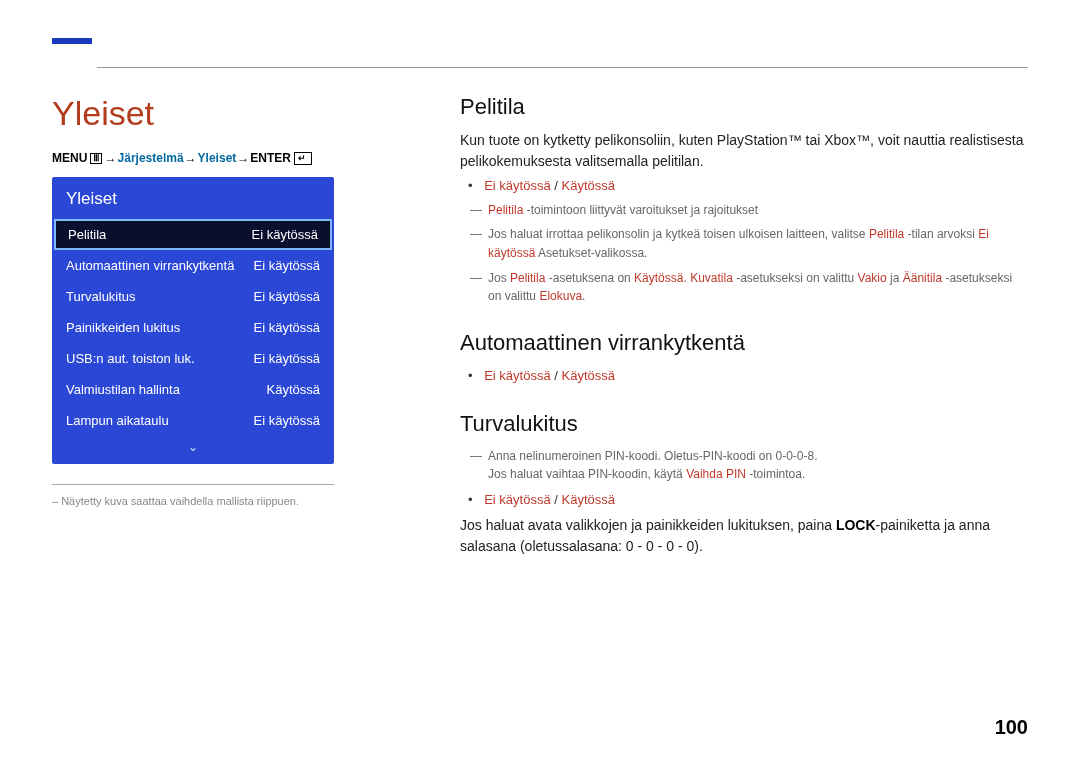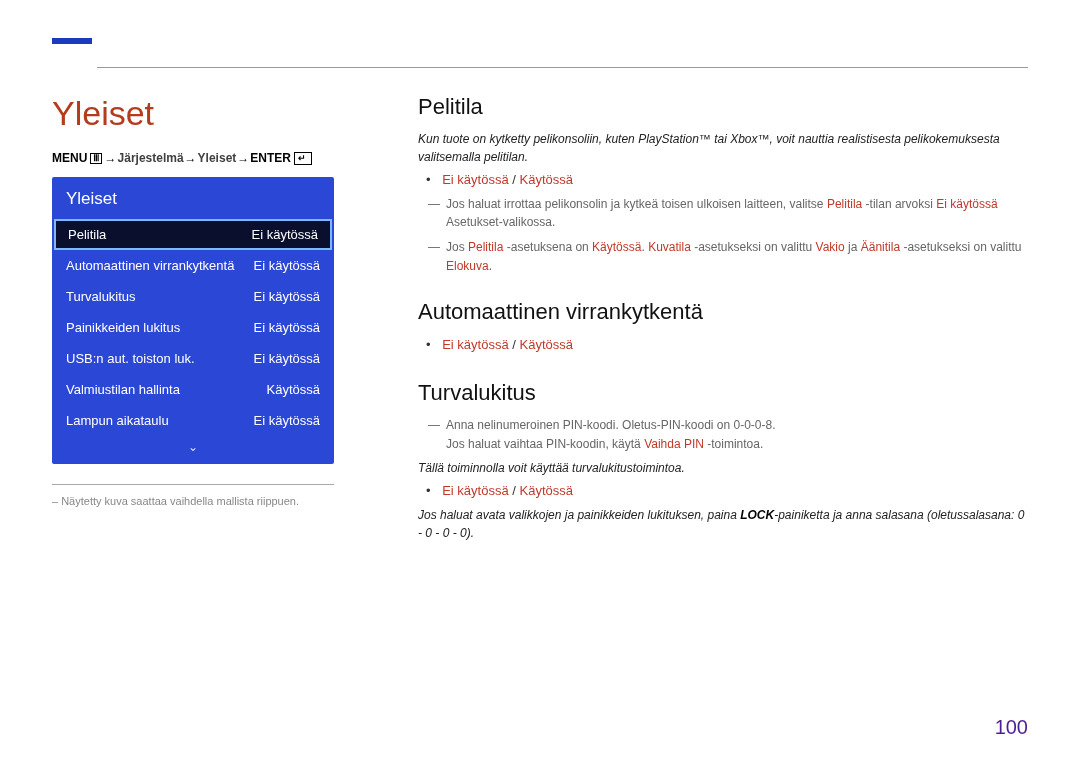--- a/index.html
+++ b/index.html
@@ -25,21 +25,21 @@
   .top-line {
     position: absolute;
     top: 67px;
     left: 97px;
     right: 52px;
     border-top: 1px solid #999;
   }
 
   .columns {
     display: flex;
-    gap: 36px;
+    gap: 78px;
     margin-top: 56px;
   }
   .left-col { width: 330px; flex-shrink: 0; }
   .right-col { flex: 1; }
 
   h1.chapter {
     font-size: 34px;
     font-weight: 400;
     color: #b23c1d;
     margin-bottom: 18px;
@@ -48,21 +48,21 @@
   .breadcrumb {
     font-size: 12px;
     font-weight: bold;
     color: #000;
     display: flex;
     align-items: center;
     flex-wrap: wrap;
     gap: 1px;
     margin-bottom: 12px;
   }
-  .breadcrumb .path-red { color: #404040; font-weight: bold; }
+  .breadcrumb .path-red { color: #0369a1; font-weight: bold; }
   .bc-icon { display: inline-block; border: 1px solid #000; font-size: 9px; line-height: 9px; padding: 0 2px; margin: 0 2px; vertical-align: middle; font-weight: bold;}
   .bc-icon.menu { letter-spacing: -1px; }
   .bc-icon.enter { position: relative; padding: 1px 5px 1px 3px; }
   .bc-icon.enter::before { content: "↵"; font-size: 9px;}
 
   .menu-panel {
     background: #2a47d6;
     color: #fff;
     border-radius: 2px;
     padding: 0;
@@ -103,21 +103,21 @@
 
   h2.section {
     font-size: 22px;
     font-weight: 400;
     color: #111;
     margin-bottom: 10px;
     margin-top: 0;
   }
   h2.section.mt { margin-top: 24px; }
 
-  p { font-size: 12px; line-height: 1.5; color: #222; margin-bottom: 4px; font-style: italic; }
+  p { font-size: 14px; line-height: 1.5; color: #222; margin-bottom: 4px; }
   ul.bullet { list-style: none; padding-left: 22px; margin: 4px 0; }
   ul.bullet > li::before { content: "•"; margin-left: -14px; margin-right: 8px; }
   ul.bullet > li { font-size: 13px; line-height: 1.6; }
 
   .red { color: #c0392b; }
   .boldish { font-weight: 600; color: #000; }
 
   .dash-note {
     font-size: 12px;
     color: #666;
@@ -133,22 +133,22 @@
     top: 0;
     color: #666;
   }
   .dash-note .inline { display: inline; }
 
   .page-num {
     position: absolute;
     bottom: 24px;
     right: 52px;
     font-size: 20px;
-    color: #4c1d95;
-    font-weight: 400;
+    color: #000000;
+    font-weight: 700;
   }
 </style>
 </head>
 <body>
 
 <div class="top-bar"></div>
 <div class="top-line"></div>
 
 <div class="columns">
 
@@ -208,39 +208,41 @@
   <div class="right-col">
 
     <h2 class="section">Pelitila</h2>
     <p>Kun tuote on kytketty pelikonsoliin, kuten PlayStation™ tai Xbox™, voit nauttia realistisesta pelikokemuksesta valitsemalla pelitilan.</p>
     <ul class="bullet">
       <li>
         <span class="red">Ei käytössä</span><span> / </span><span class="red">Käytössä</span>
       </li>
     </ul>
     <div class="dash-note">
+      <span class="red inline">Pelitila</span><span class="inline"> -toimintoon liittyvät varoitukset ja rajoitukset</span>
+    </div>
+    <div class="dash-note">
       <span class="inline">Jos haluat irrottaa pelikonsolin ja kytkeä toisen ulkoisen laitteen, valitse </span><span class="red inline">Pelitila</span><span class="inline"> -tilan arvoksi </span><span class="red inline">Ei käytössä</span><span class="inline"> Asetukset-valikossa.</span>
     </div>
     <div class="dash-note">
       <span class="inline">Jos </span><span class="red inline">Pelitila</span><span class="inline"> -asetuksena on </span><span class="red inline">Käytössä</span><span class="inline">. </span><span class="red inline">Kuvatila</span><span class="inline"> -asetukseksi on valittu </span><span class="red inline">Vakio</span><span class="inline"> ja </span><span class="red inline">Äänitila</span><span class="inline"> -asetukseksi on valittu </span><span class="red inline">Elokuva</span><span class="inline">.</span>
     </div>
 
     <h2 class="section mt">Automaattinen virrankytkentä</h2>
     <ul class="bullet">
       <li>
         <span class="red">Ei käytössä</span><span> / </span><span class="red">Käytössä</span>
       </li>
     </ul>
 
     <h2 class="section mt">Turvalukitus</h2>
     <div class="dash-note">
       <span class="inline">Anna nelinumeroinen PIN-koodi. Oletus-PIN-koodi on 0-0-0-8.</span><br>
       <span class="inline">Jos haluat vaihtaa PIN-koodin, käytä </span><span class="red inline">Vaihda PIN</span><span class="inline"> -toimintoa.</span>
     </div>
-    <p>Tällä toiminnolla voit käyttää turvalukitustoimintoa.</p>
     <ul class="bullet">
       <li>
         <span class="red">Ei käytössä</span><span> / </span><span class="red">Käytössä</span>
       </li>
     </ul>
     <p>
       <span>Jos haluat avata valikkojen ja painikkeiden lukituksen, paina </span><span class="boldish">LOCK</span><span>-painiketta ja anna salasana (oletussalasana: 0 - 0 - 0 - 0).</span>
     </p>
 
   </div>

